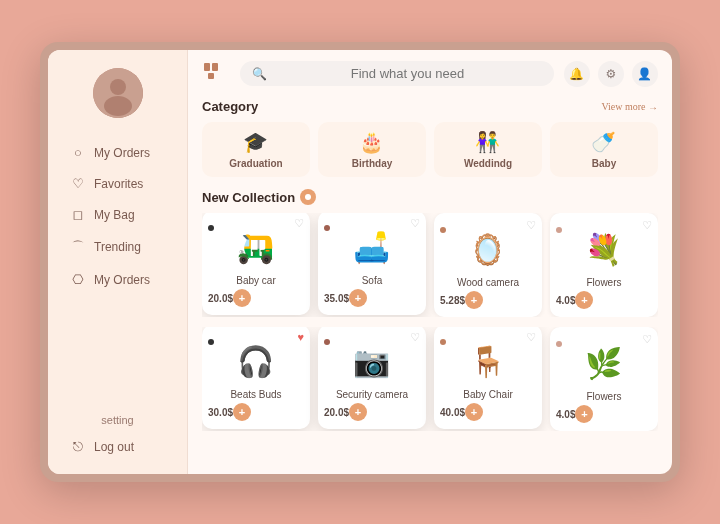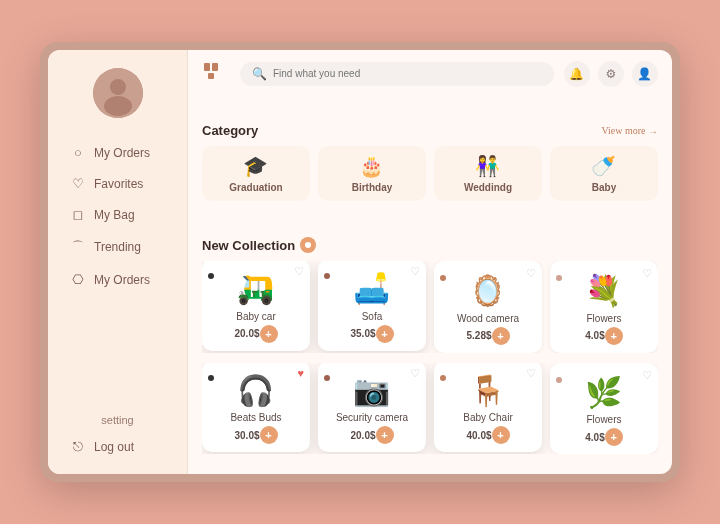--- a/index.html
+++ b/index.html
@@ -160,24 +160,25 @@
     }
 
     .search-icon {
       color: #bba0a0;
       font-size: 12px;
     }
 
     .search-input {
       border: none;
       background: transparent;
-      font-size: 10px;
+      font-size: 13px;
       color: #9a8a85;
       outline: none;
       flex: 1;
+      text-align: center;
     }
 
     .header-icons {
       display: flex;
       gap: 8px;
       align-items: center;
     }
 
     .header-icon {
       width: 26px;
@@ -191,21 +192,20 @@
       cursor: pointer;
       color: #8a7a75;
     }
 
     
     .section-header {
       display: flex;
       align-items: center;
       justify-content: space-between;
       margin-bottom: 8px;
-      margin-top: 24px;
     }
 
     .section-title {
       font-size: 13px;
       font-weight: 700;
       color: #3a2a25;
     }
 
     .section-title-with-badge {
       display: flex;
@@ -332,21 +332,21 @@
       font-size: 10px;
       color: #5a4a45;
       font-weight: 500;
       text-align: center;
       margin-bottom: 3px;
     }
 
     .product-footer {
       display: flex;
       align-items: center;
-      justify-content: center;
+      justify-content: flex-start;
       width: 100%;
     }
 
     .product-price {
       font-size: 10px;
       color: #5a4a45;
       font-weight: 600;
     }
 
     .add-btn {

